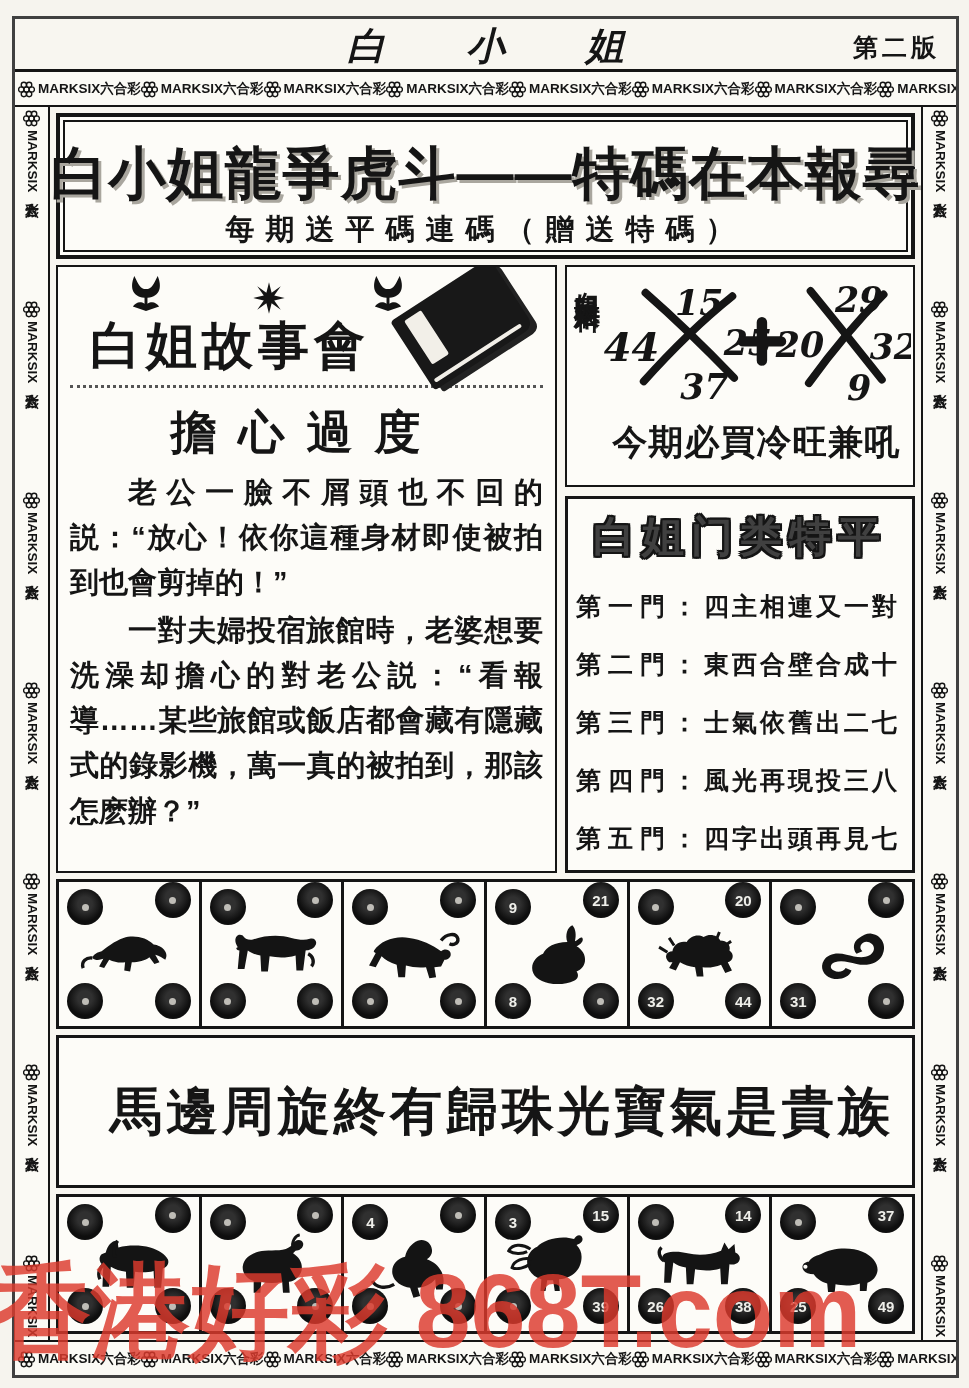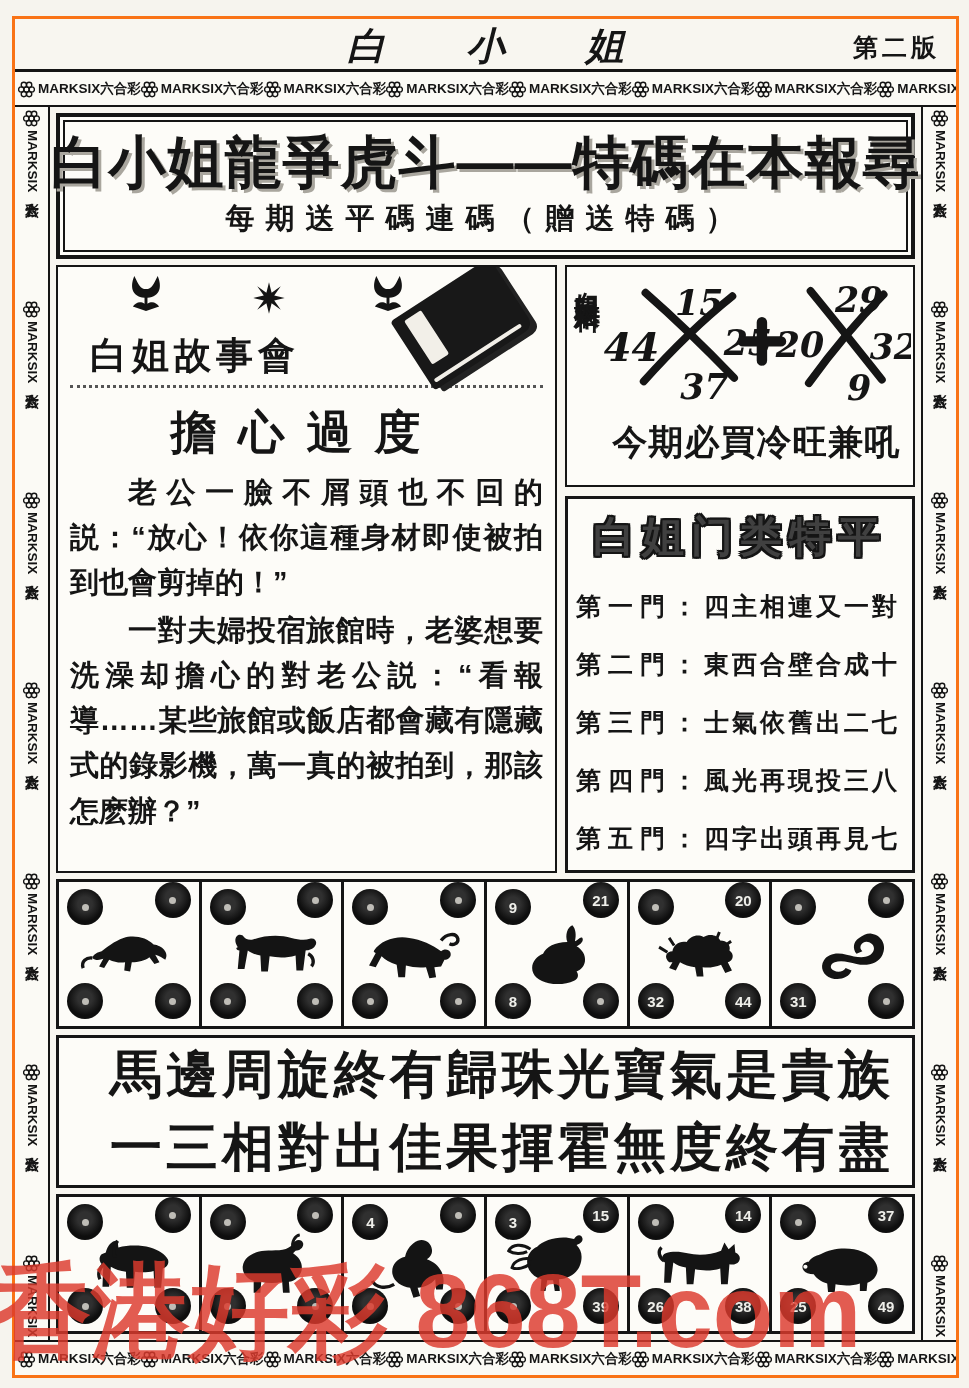--- a/index.html
+++ b/index.html
@@ -1,19 +1,19 @@
 <!DOCTYPE html>
 <html><head>
 <meta charset="utf-8">
 <style>
   html,body{margin:0;padding:0;background:#dedcd5;}
   .page{position:relative;width:969px;height:1388px;background:#f6f4ee;overflow:hidden;
         font-family:"Liberation Sans",sans-serif;color:#151515;}
   
-  .sheet{position:absolute;left:12px;top:16px;width:941px;height:1356px;border:3px solid #f97316;
+  .sheet{position:absolute;left:12px;top:16px;width:941px;height:1356px;border:3px solid #404040;
          display:flex;flex-direction:column;background:#f8f6f0;}
   
   .titlebar{height:50px;border-bottom:3px solid #151515;position:relative;flex:0 0 auto;}
   .page-title{position:absolute;left:0;right:0;top:2px;text-align:center;
               font-family:"DejaVu Serif",serif;font-style:italic;font-weight:900;
               font-size:38px;letter-spacing:34px;text-indent:34px;}
   .edition{position:absolute;right:16px;top:12px;font-family:"DejaVu Serif",serif;
            font-weight:700;font-size:25px;letter-spacing:4px;}
   
   .ring-h{height:33px;flex:0 0 auto;display:flex;align-items:center;justify-content:space-between;
@@ -25,32 +25,32 @@
           justify-content:space-between;overflow:hidden;padding:3px 0;background:#fbfaf5;}
   .ring-left{border-right:2px solid #151515;}
   .ring-right{border-left:2px solid #151515;}
   .strip-item{display:inline-flex;align-items:flex-end;gap:3px;white-space:nowrap;}
   .strip-item .bt{font-weight:700;font-size:13.5px;letter-spacing:0;}
   .flower{width:17px;height:17px;flex:0 0 auto;}
   
   .content{flex:1;min-width:0;padding:6px;display:flex;flex-direction:column;gap:6px;background:#f8f6f0;}
   .headline-box{flex:0 0 138px;border:4px solid #151515;background:#fdfcf8;}
   .headline-inner{border:2px solid #151515;margin:3px;height:calc(100% - 10px);
-                  display:flex;flex-direction:column;align-items:center;justify-content:center;}
+                  display:flex;flex-direction:column;align-items:center;justify-content:flex-end;}
   .headline{font-size:57px;font-weight:900;letter-spacing:1px;line-height:1.02;white-space:nowrap;
             text-shadow:3px 3px 0 #a9a69e;}
   .subhead{font-size:29px;font-weight:900;letter-spacing:11px;margin-top:8px;}
   
   .cols{flex:0 0 608px;display:flex;gap:8px;min-height:0;}
   .story-box{flex:1;border:2px solid #151515;background:#fdfcf8;padding:6px 12px 4px;overflow:hidden;}
   .story-head{position:relative;height:112px;border-bottom:3px dotted #555;}
   .tulip{position:absolute;width:36px;height:38px;}
   .tulip.t1{left:58px;top:0;} .tulip.t2{left:300px;top:0;}
   .burst{position:absolute;left:182px;top:8px;width:34px;height:34px;}
-  .story-section-title{position:absolute;left:20px;bottom:4px;font-size:37px;font-weight:900;letter-spacing:5px;}
+  .story-section-title{position:absolute;left:20px;bottom:4px;font-size:51px;font-weight:900;letter-spacing:5px;}
   .book{position:absolute;right:22px;top:10px;width:118px;height:82px;background:#181818;
         border-radius:4px 10px 10px 4px;transform:rotate(-33deg);box-shadow:5px 7px 0 -1px #222;}
   .book .label{position:absolute;left:12px;top:7px;width:20px;height:52px;background:#f2efe8;border-radius:2px;}
   .book .spine{position:absolute;left:5px;right:10px;bottom:6px;height:4px;background:#f2efe8;border-radius:2px;}
   .story-title{text-align:center;font-size:46px;font-weight:800;letter-spacing:22px;margin:14px 0 6px;}
   .story-para{font-size:29px;line-height:1.56;font-weight:600;text-align:justify;text-indent:2em;margin:0 0 2px;}
   .right-col{flex:0 0 350px;display:flex;flex-direction:column;gap:9px;min-height:0;}
   .tips-box{flex:0 0 210px;border:2px solid #151515;background:#fdfcf8;display:flex;padding:4px 2px 4px 6px;}
   .vlabel{writing-mode:vertical-rl;font-size:26px;font-weight:900;letter-spacing:3px;line-height:1.1;flex:0 0 auto;}
   .tips-right{flex:1;display:flex;flex-direction:column;min-width:0;}
@@ -510,24 +510,20 @@
                 <i class="speck"></i>
               </span>
             </div>
           </div>
 
         <div class="verse-box">
           <div class="verse-line">
             <span>馬邊周旋終有歸</span>
             <span>珠光寶氣是貴族</span>
           </div>
-          <div class="verse-line">
-            <span>一三相對出佳果</span>
-            <span>揮霍無度終有盡</span>
-          </div>
         </div>
 
         <div class="zrow zrow2">
             <div class="zcell">
               <svg class="animal" viewBox="0 0 120 80">
                 <path d="M32 26 C34 17 40 11 46 12 L47 20 C59 17 73 17 85 20 C95 23 103 28 106 34 C108 39 105 44 100 45 L98 68 L90 68 L89 48 C82 50 74 50 67 49 L65 68 L57 68 L56 49 C49 48 43 46 38 43 L36 67 L28 67 L29 41 C24 38 23 32 27 28 Z"></path>
                 <path d="M46 12 C42 18 41 26 43 32 M30 40 C24 44 22 52 25 58" fill="none" stroke="#141414" stroke-width="4"></path>
               </svg>
               <span class="coin tl">
                 <i class="speck"></i>

